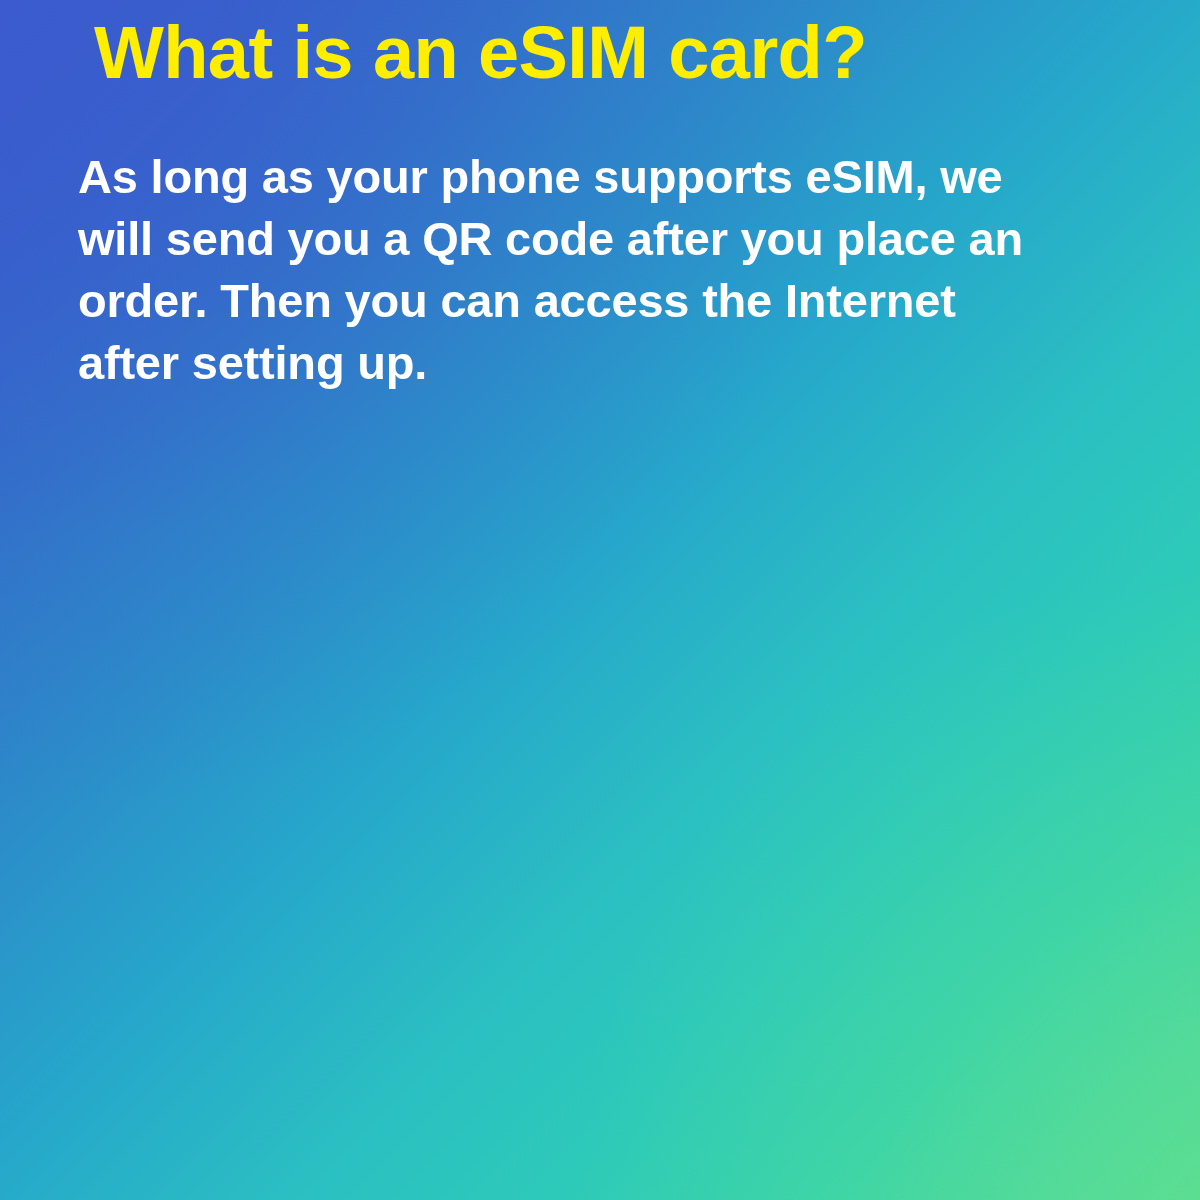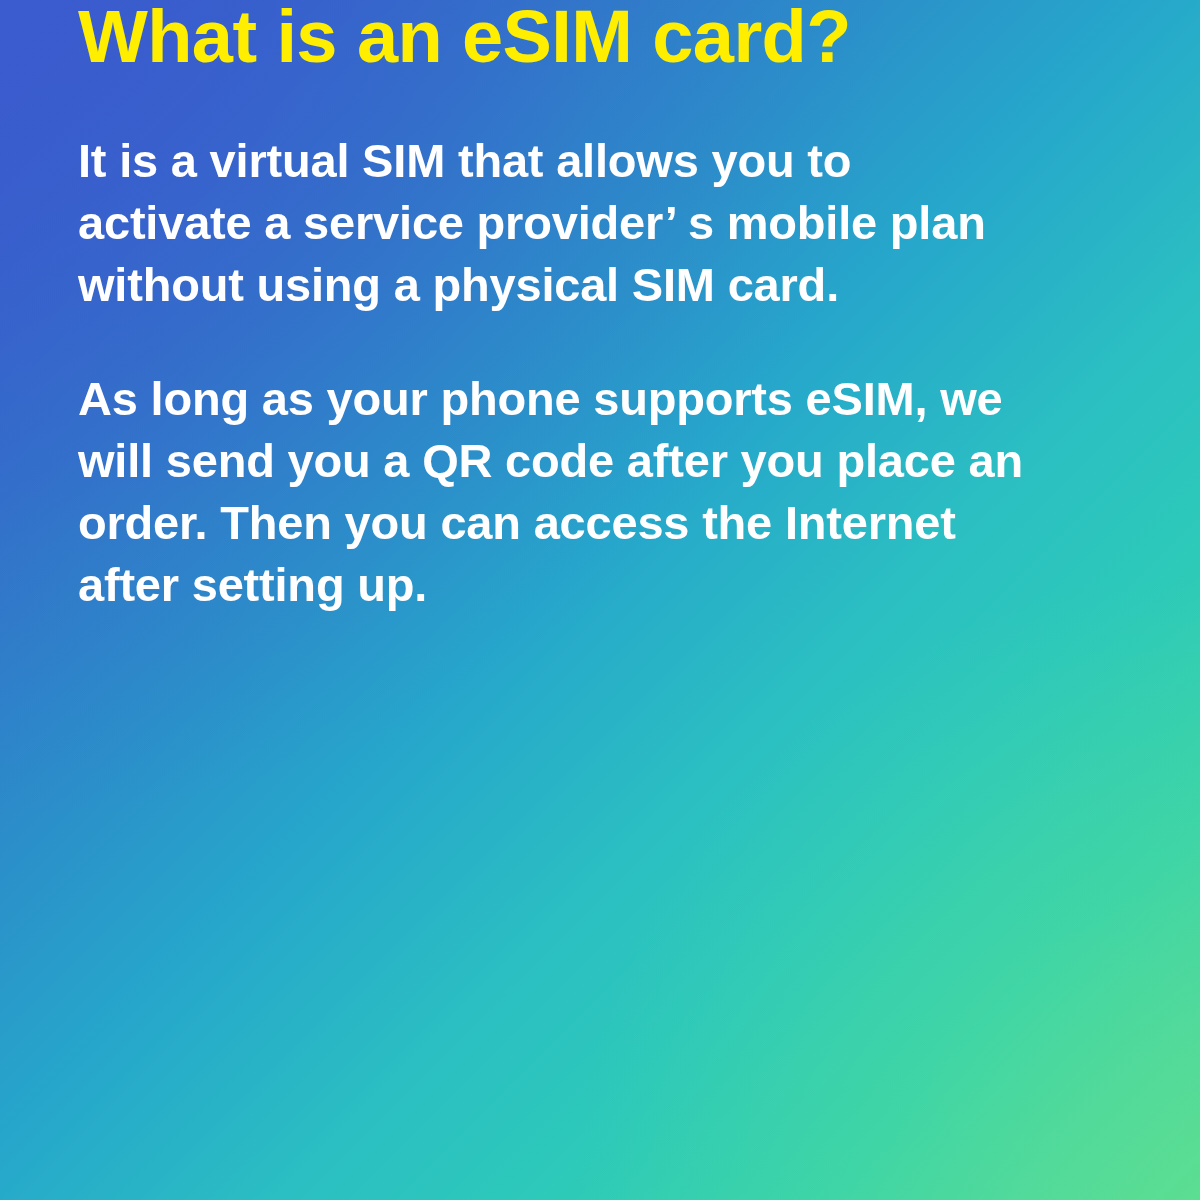--- a/index.html
+++ b/index.html
@@ -60,21 +60,21 @@
     pointer-events: none;
   }
 
   .content {
     position: relative;
     z-index: 2;
     padding: 0 78px;
   }
 
   .headline {
-    margin: 0;
+    margin: 16px;
     font-size: 74px;
     line-height: 1.0;
     font-weight: 700;
     letter-spacing: -0.6px;
     color: #FFEE00;
     white-space: nowrap;
   }
 
   .body-block {
     margin-top: 56px;
@@ -97,20 +97,19 @@
 </head>
 <body>
 
 <div id="promo-card">
   <div class="content">
 
     <h1 class="headline">What is an eSIM card?</h1>
 
     <div class="body-block">
 
-      <p class="paragraph">It is a virtual SIM that allows you to activate a service provider’ s mobile plan without using a physical SIM card.</p>
 
 
       <p class="paragraph">As long as your phone supports eSIM, we will send you a QR code after you place an order. Then you can access the Internet after setting up.</p>
 
     </div>
   </div>
 </div>
 
 </body></html>

